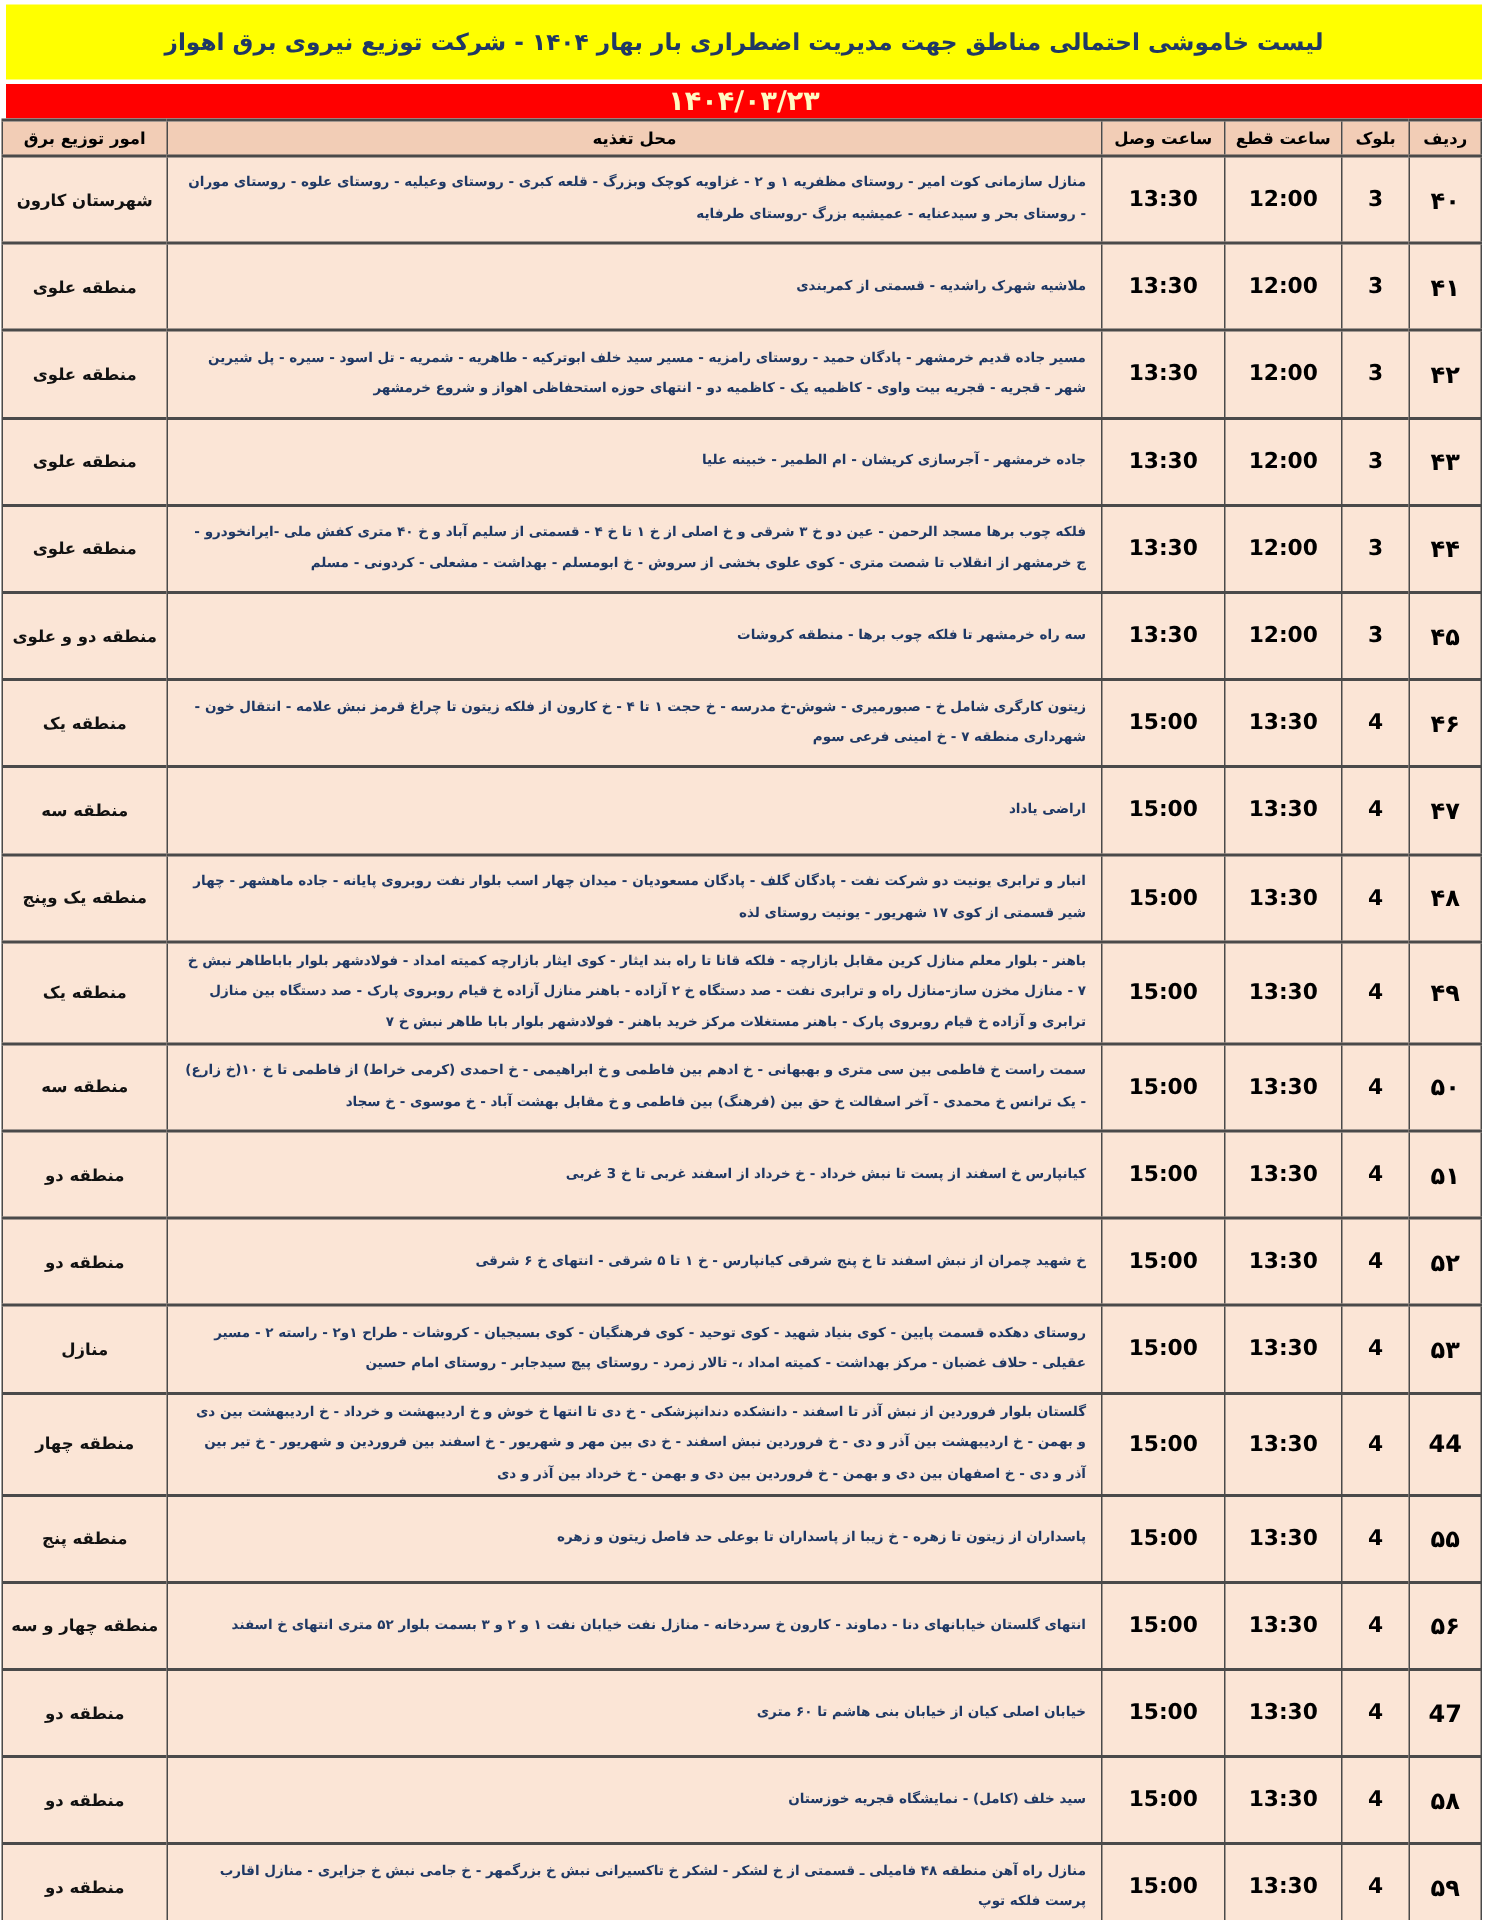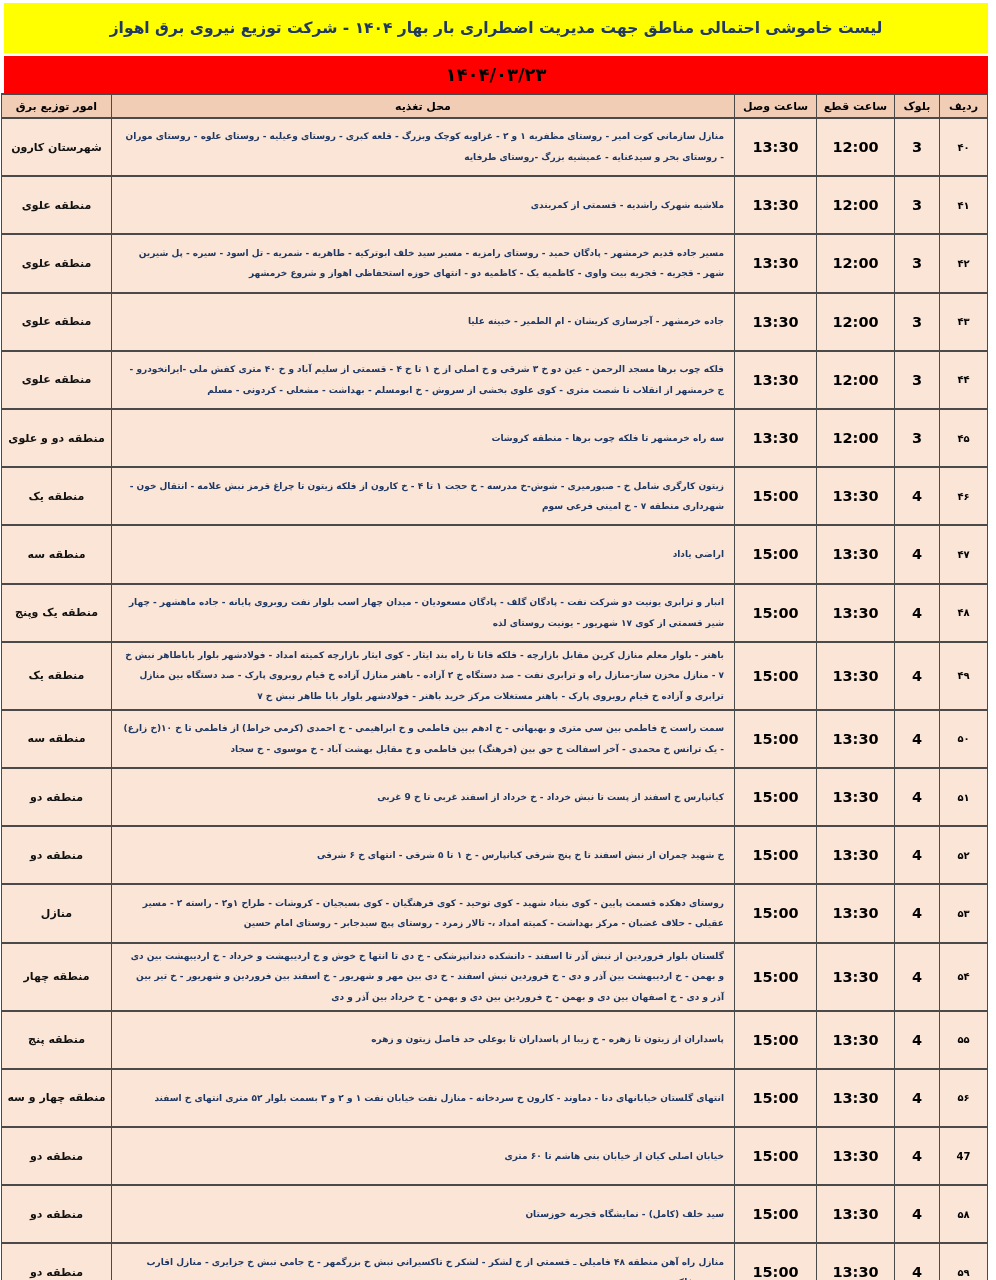--- a/index.html
+++ b/index.html
@@ -17,43 +17,43 @@
   }
   .banner{
     display:flex; align-items:center; justify-content:center; text-align:center;
     font-weight:bold;
   }
   .banner-yellow{
     background:var(--yellow); color:var(--title-text);
     height:50px; font-size:15.5px; margin-bottom:3px;
   }
   .banner-red{
-    background:var(--red); color:#000000;
-    height:37px; font-size:18px; letter-spacing:1px;
+    background:var(--red); color:#fef9c3;
+    height:23px; font-size:18px; letter-spacing:1px;
   }
   table{
     width:100%; border-collapse:collapse; table-layout:fixed; direction:rtl;
     background:var(--row-bg);
   }
   col.c-row{width:48px;} col.c-block{width:45px;}
   col.c-cut{width:78px;} col.c-conn{width:82px;}
   col.c-loc{width:623px;} col.c-dist{width:110px;}
   th,td{
     border:1px solid var(--border);
     border-top-width:2px; border-bottom-width:2px;
     text-align:center; vertical-align:middle;
     overflow:hidden;
   }
   thead th{
     background:var(--header-bg); color:#000;
     height:24px; font-size:11px; font-weight:bold; padding:1px 2px;
   }
   tbody tr{height:58.2px;}
   td{background:var(--row-bg);}
-  td.cell-rownum{font-size:10px; font-weight:bold; color:#000;}
+  td.cell-rownum{font-size:16px; font-weight:bold; color:#000;}
   td.cell-block{font-size:14.5px; font-weight:bold; color:#000;}
   td.cell-time{font-size:14.5px; font-weight:bold; color:#000; direction:ltr;}
   td.cell-loc{
     font-size:9px; font-weight:bold; color:var(--loc-text);
     line-height:2.3; padding:2px 10px; text-align:right;
   }
   td.cell-dist{font-size:11px; font-weight:bold; color:#111; padding:2px 4px;}
 </style>
 </head>
 <body>
@@ -185,21 +185,21 @@
     <td class="cell-time">15:00</td>
     <td class="cell-loc">سمت راست خ فاطمی بین سی متری و بهبهانی - خ ادهم بین فاطمی و خ ابراهیمی - خ احمدی (کرمی خراط) از فاطمی تا خ ۱۰(خ زارع) - یک ترانس خ محمدی - آخر اسفالت خ حق بین (فرهنگ) بین فاطمی و خ مقابل بهشت آباد - خ موسوی - خ سجاد</td>
     <td class="cell-dist">منطقه سه</td>
   </tr>
 
   <tr>
     <td class="cell-rownum">۵۱</td>
     <td class="cell-block">4</td>
     <td class="cell-time">13:30</td>
     <td class="cell-time">15:00</td>
-    <td class="cell-loc">کیانپارس خ اسفند از پست تا نبش خرداد - خ خرداد از اسفند غربی تا خ 9 غربی</td>
+    <td class="cell-loc">کیانپارس خ اسفند از پست تا نبش خرداد - خ خرداد از اسفند غربی تا خ 3 غربی</td>
     <td class="cell-dist">منطقه دو</td>
   </tr>
 
   <tr>
     <td class="cell-rownum">۵۲</td>
     <td class="cell-block">4</td>
     <td class="cell-time">13:30</td>
     <td class="cell-time">15:00</td>
     <td class="cell-loc">خ شهید چمران از نبش اسفند تا خ پنج شرقی کیانپارس - خ ۱ تا ۵ شرقی - انتهای خ ۶ شرقی</td>
     <td class="cell-dist">منطقه دو</td>
@@ -208,21 +208,21 @@
   <tr>
     <td class="cell-rownum">۵۳</td>
     <td class="cell-block">4</td>
     <td class="cell-time">13:30</td>
     <td class="cell-time">15:00</td>
     <td class="cell-loc">روستای دهکده قسمت پایین - کوی بنیاد شهید - کوی توحید - کوی فرهنگیان - کوی بسیجیان - کروشات - طراح ۱و۲ - راسته ۲ - مسیر عقیلی - حلاف غضبان - مرکز بهداشت - کمیته امداد ،- تالار زمرد - روستای پیچ سیدجابر - روستای امام حسین</td>
     <td class="cell-dist">منازل</td>
   </tr>
 
   <tr>
-    <td class="cell-rownum">۵۴</td>
+    <td class="cell-rownum">44</td>
     <td class="cell-block">4</td>
     <td class="cell-time">13:30</td>
     <td class="cell-time">15:00</td>
     <td class="cell-loc">گلستان بلوار فروردین از نبش آذر تا اسفند - دانشکده دندانپزشکی - خ دی تا انتها خ خوش و خ اردیبهشت و خرداد - خ اردیبهشت بین دی و بهمن - خ اردیبهشت بین آذر و دی - خ فروردین نبش اسفند - خ دی بین مهر و شهریور - خ اسفند بین فروردین و شهریور - خ تیر بین آذر و دی - خ اصفهان بین دی و بهمن - خ فروردین بین دی و بهمن - خ خرداد بین آذر و دی</td>
     <td class="cell-dist">منطقه چهار</td>
   </tr>
 
   <tr>
     <td class="cell-rownum">۵۵</td>
     <td class="cell-block">4</td>

